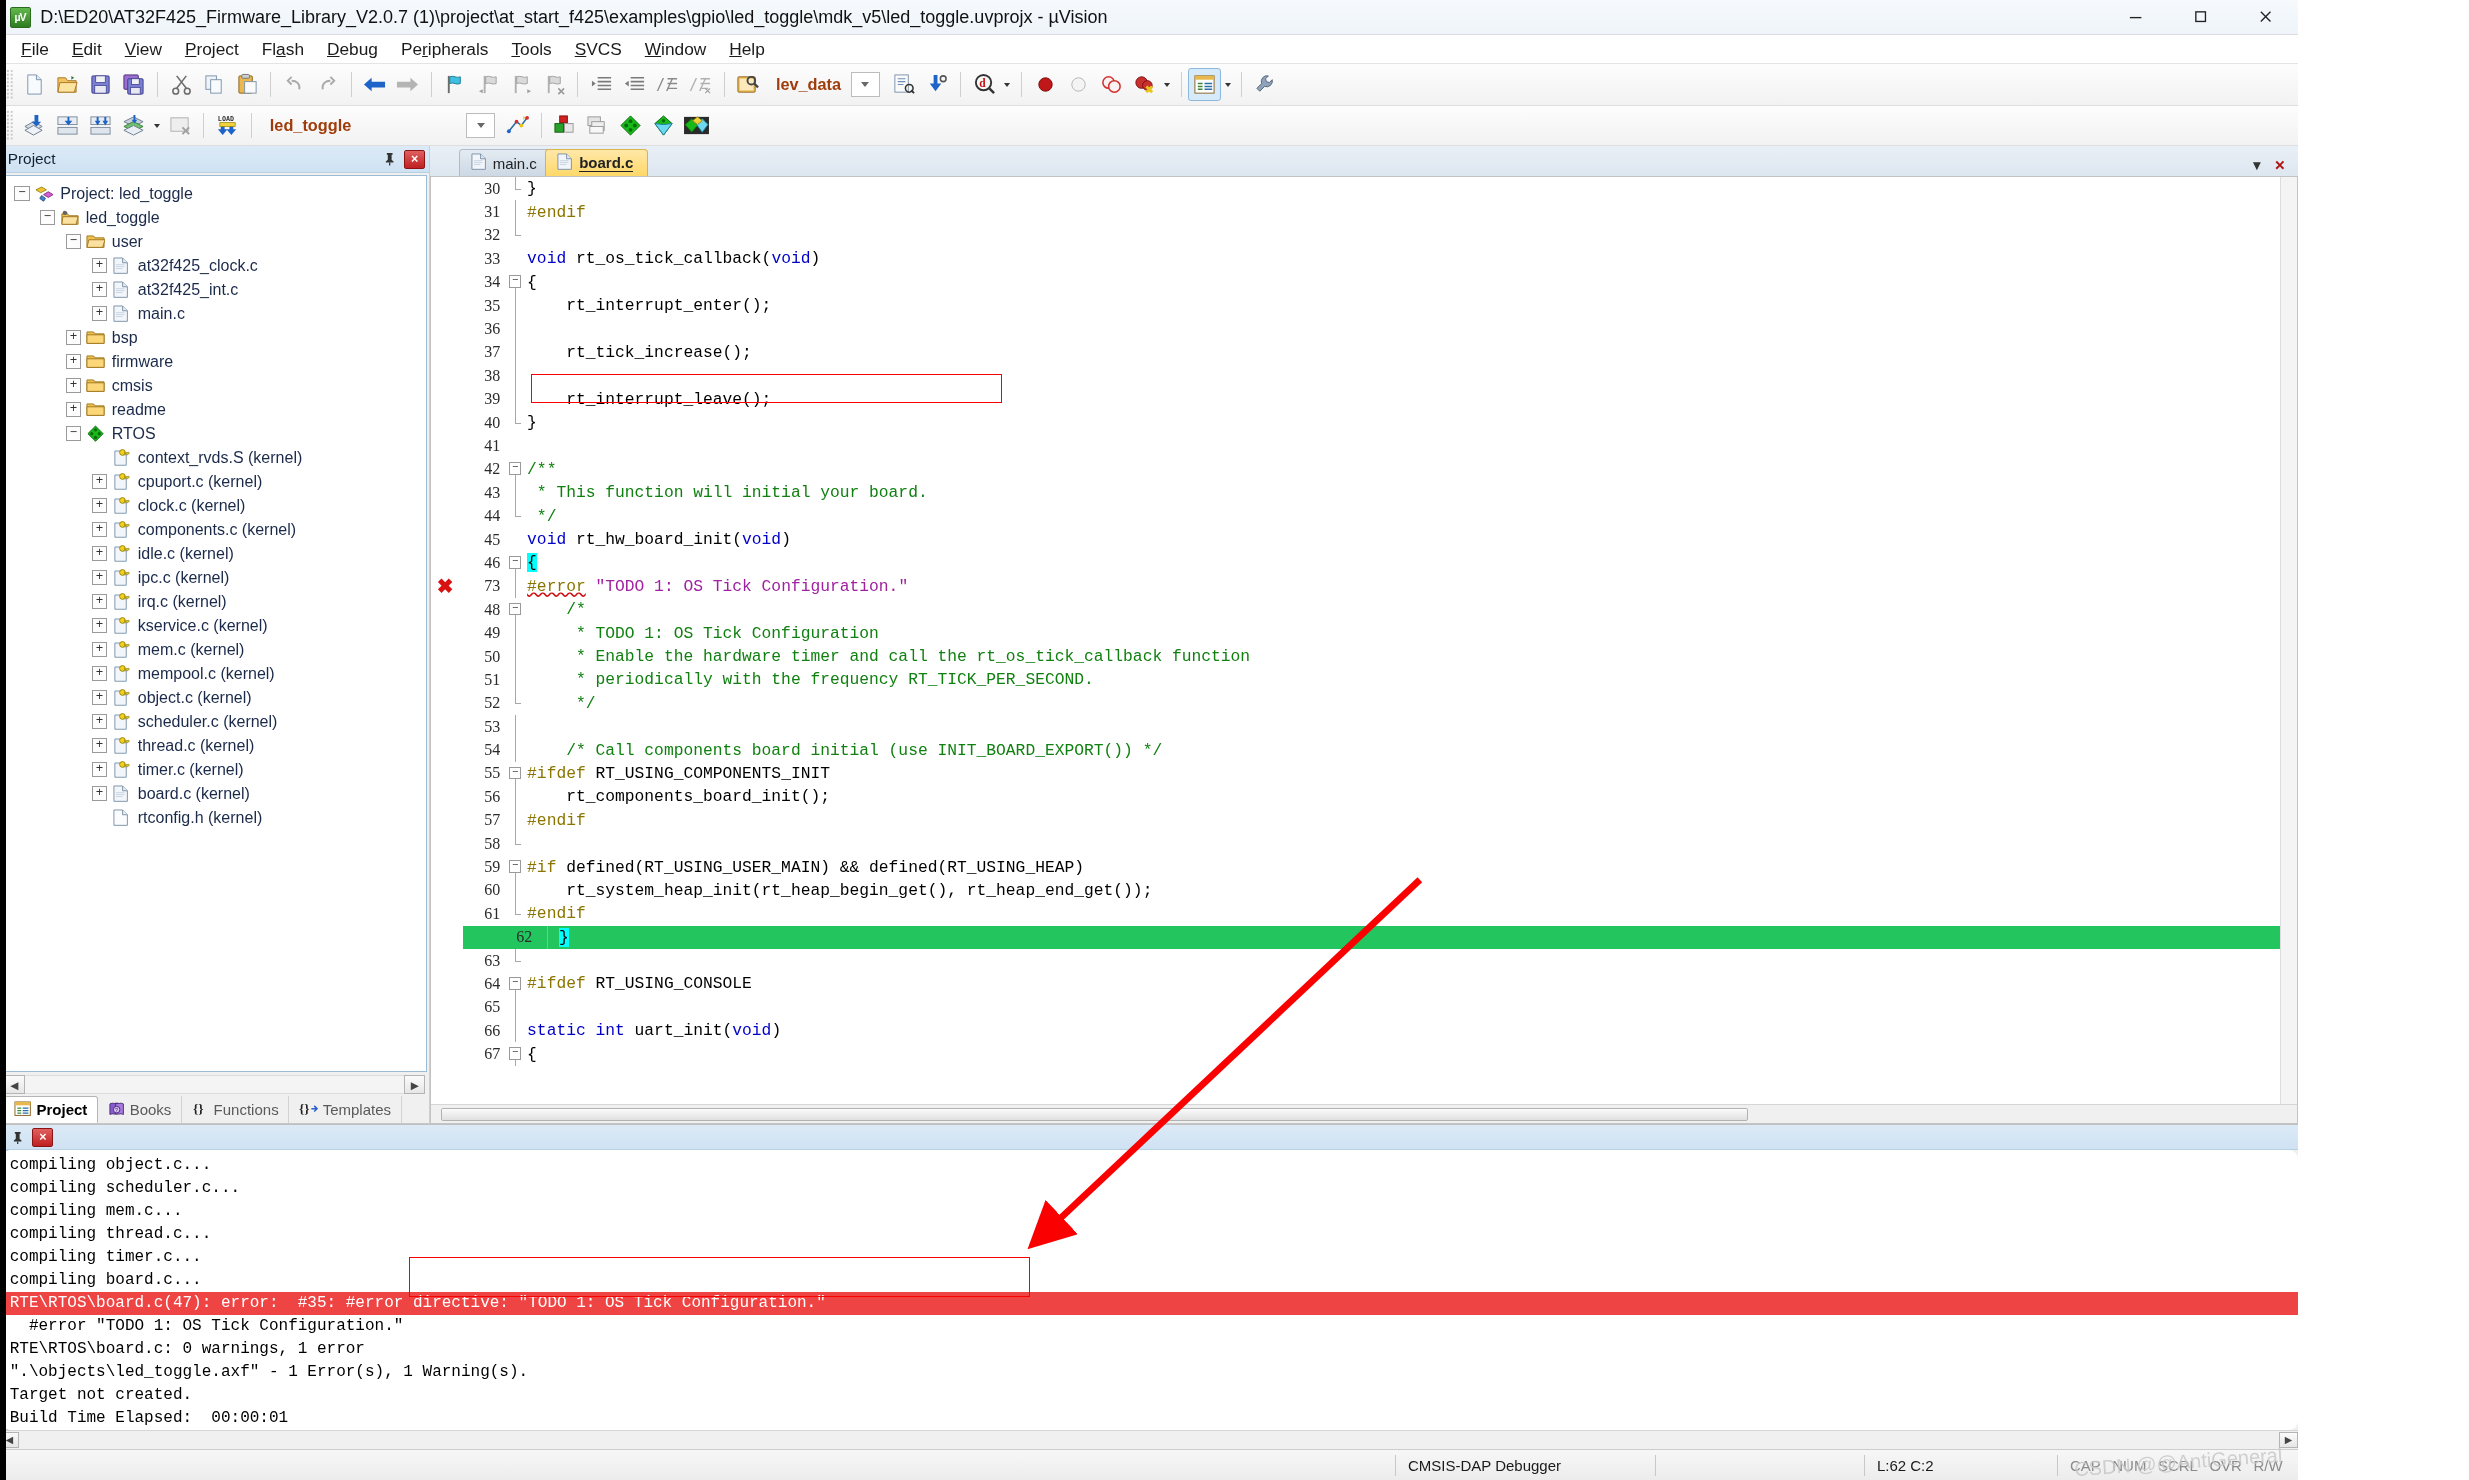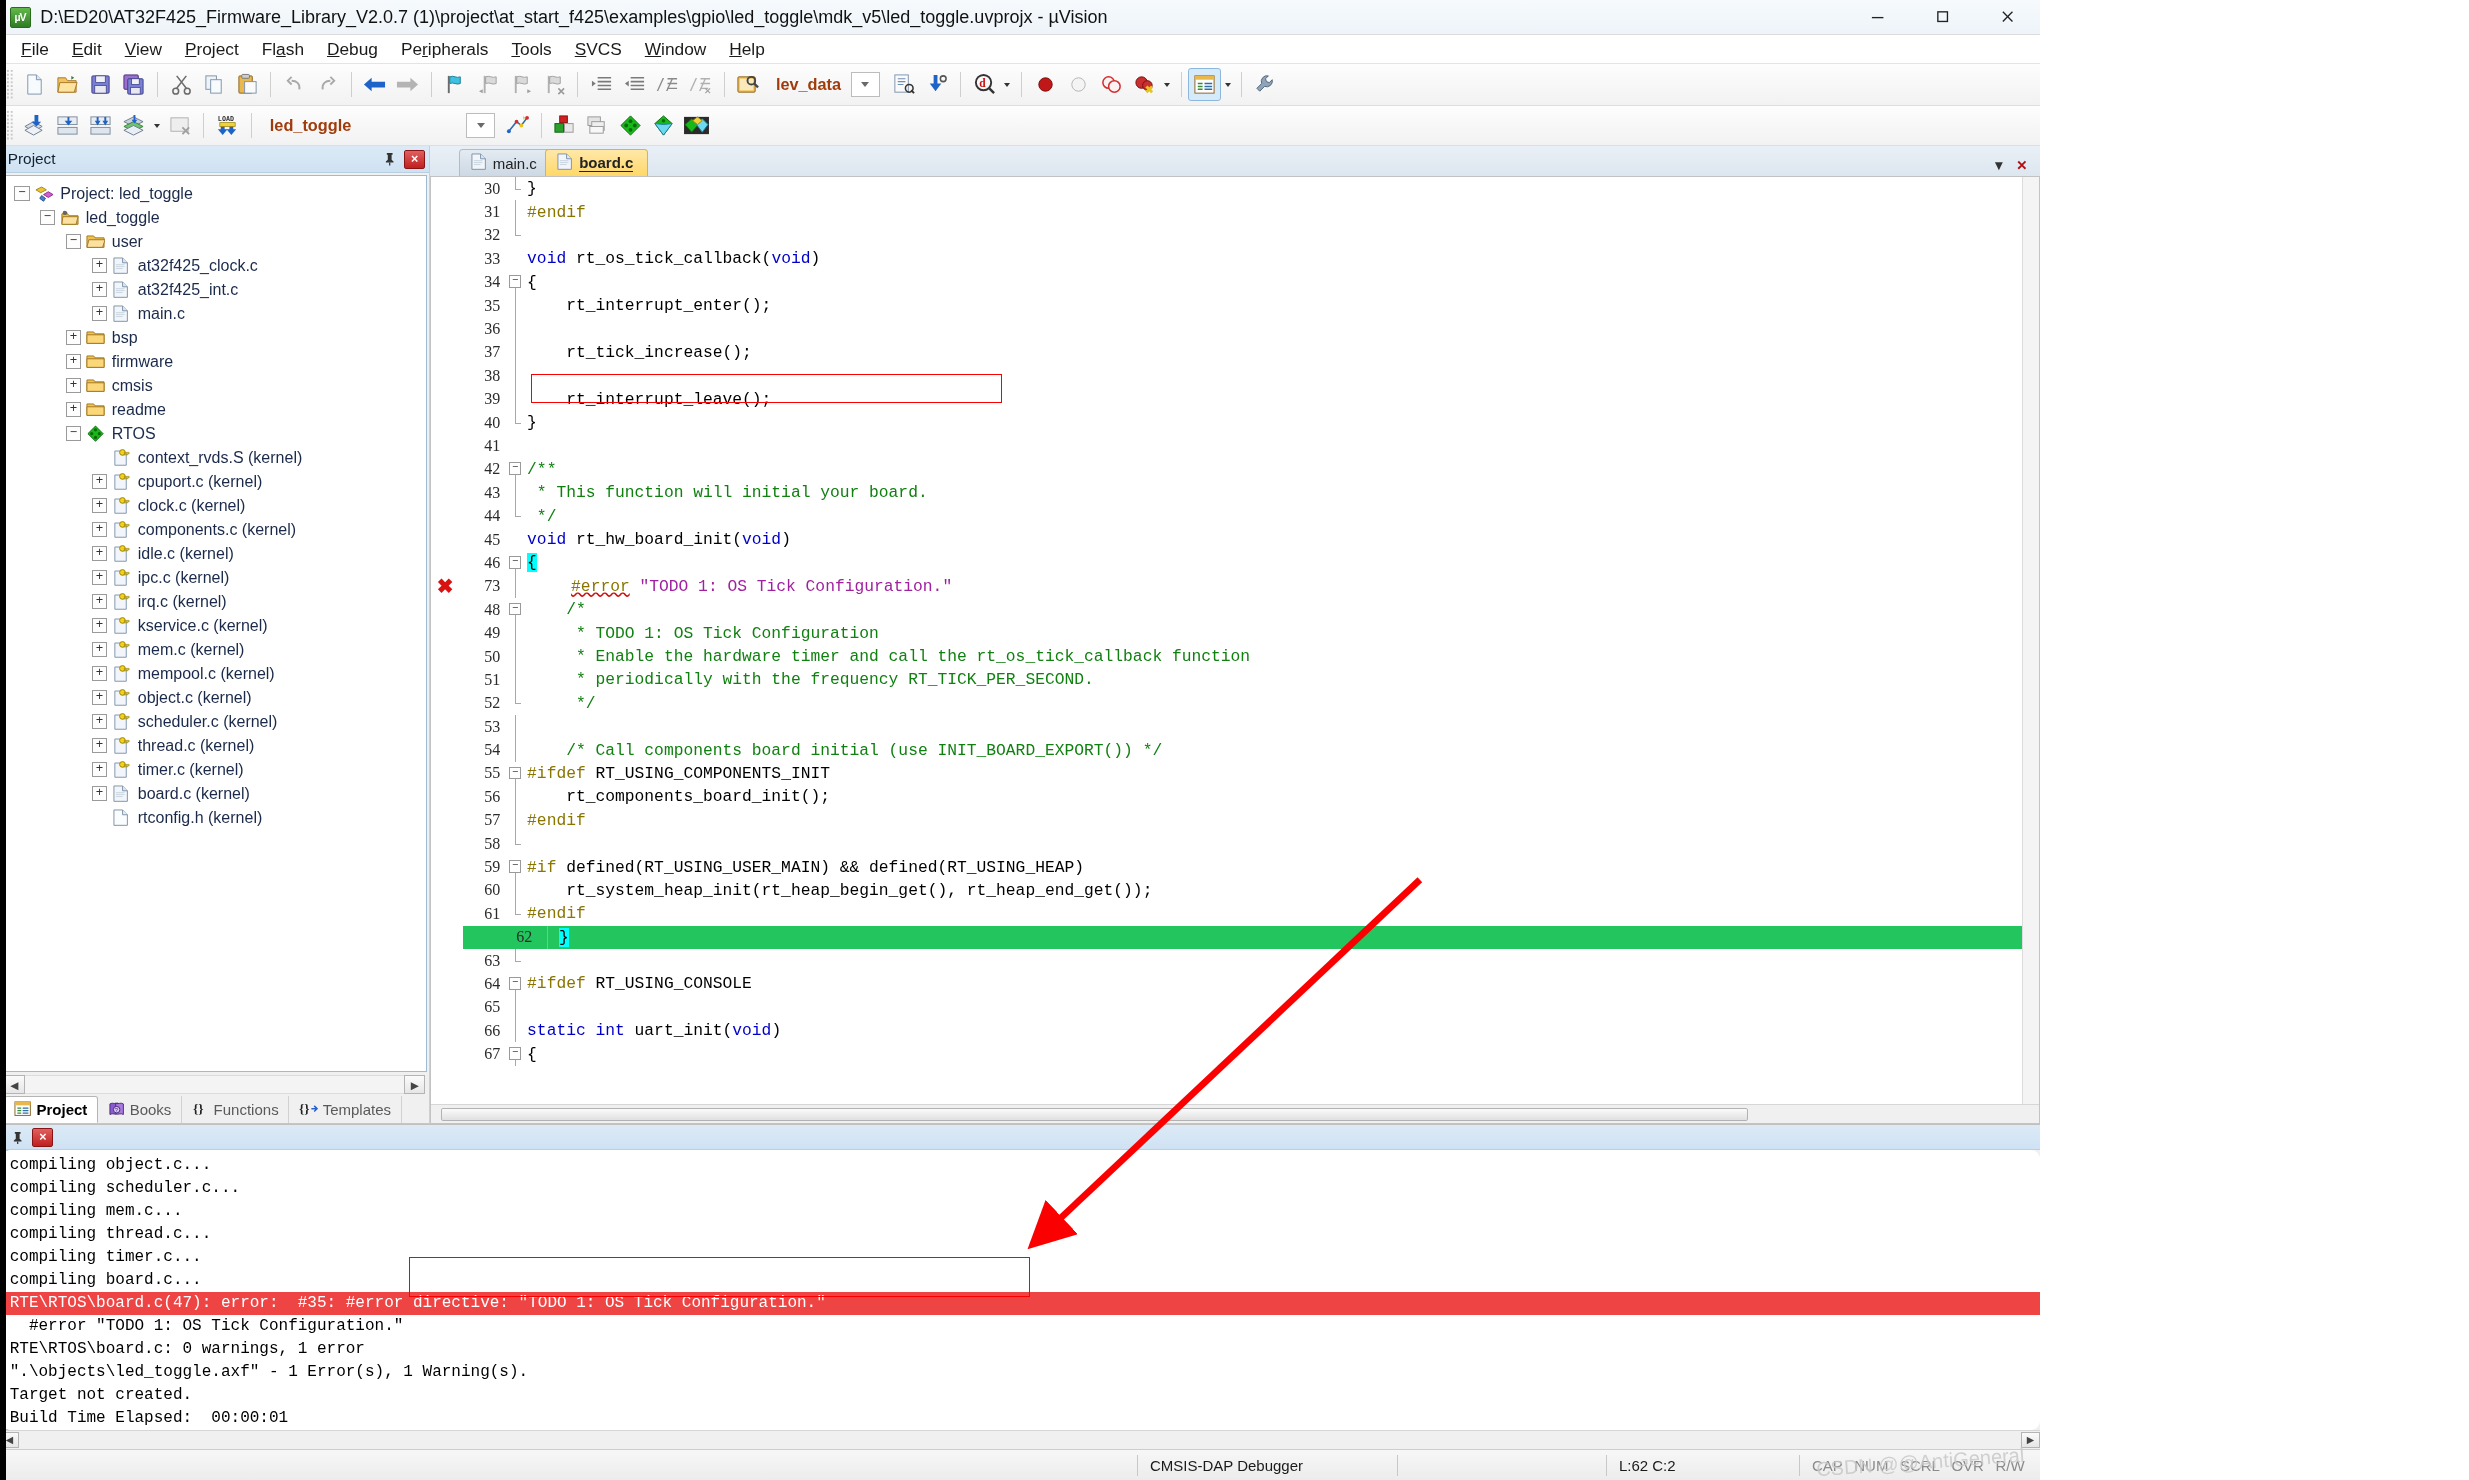--- a/index.html
+++ b/index.html
@@ -4,21 +4,21 @@
 <style>
   * { box-sizing: border-box; margin:0; padding:0; }
   html, body {
     width: 2470px; height: 1480px;
     background: #ffffff;
     font-family: "Liberation Sans", sans-serif;
     overflow: hidden;
   }
   #app {
     position: relative;
-    width: 2040px; height: 1480px;
+    width: 2298px; height: 1480px;
     background: #f0f0f0;
     display: flex; flex-direction: column;
   }
 
   
   .titlebar {
     height: 35px; flex: 0 0 35px;
     background: linear-gradient(#f6fafd, #eef4f9);
     border-bottom: 1px solid #dcdcdc;
     display: flex; align-items: center;
@@ -244,21 +244,20 @@
   .foldtick { position:absolute; left:8.6px; top:50%; width:6.7px;height:1px;background:#a8a8a8; }
   .ctext { white-space:pre; color:#000; padding-left:3.8px; }
   .kw { color:#0000c8; }
   .pp { color:#8a7500; }
   .str { color:#a020a0; }
   .cmt { color:#108010; }
   .sel-cyan { background:#00ffff; }
   .squiggle {
     text-decoration: underline wavy #d01010;
     text-decoration-skip-ink: none;
-    margin-left: 44px;
   }
   .err-x {
     position:absolute; left:5.8px; top:1.9px;
     color:#d81111; font-size:20px; font-weight:bold; line-height:19px;
     font-family:"Liberation Sans",sans-serif;
   }
   .red-box {
     position:absolute; border:1.9px solid #fb0000; pointer-events:none;
   }
   .hscroll-ed {

